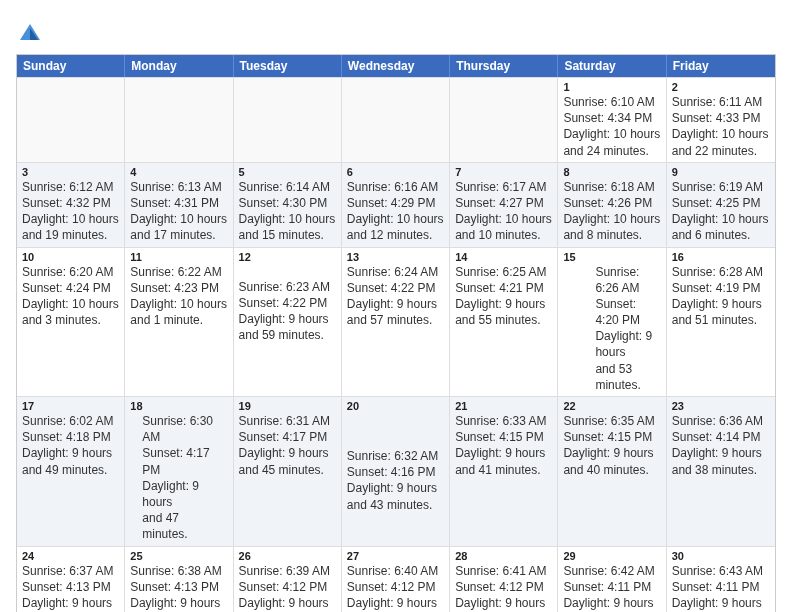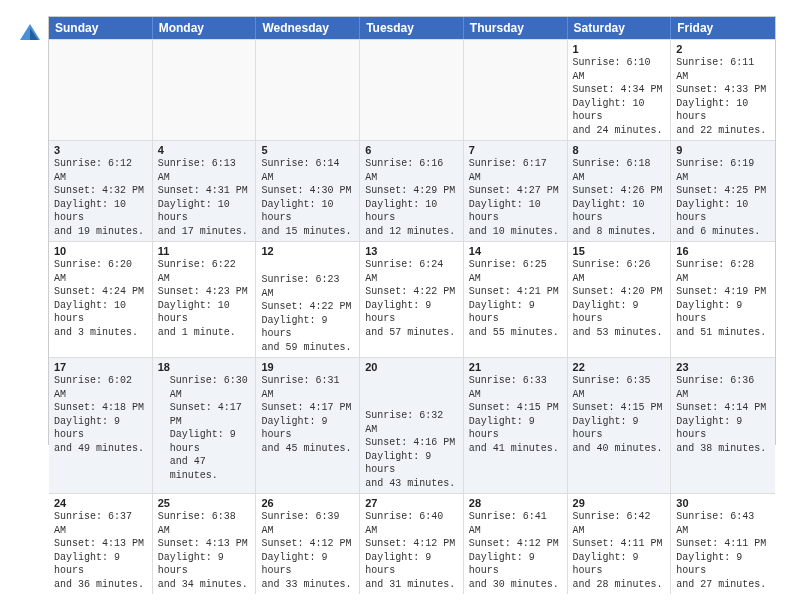--- a/index.html
+++ b/index.html
@@ -8,20 +8,21 @@
       background: #fff;
       width: 792px;
       height: 612px;
       overflow: hidden;
     }
     .page {
       width: 792px;
       height: 455px;
       padding: 16px 16px 10px 16px;
       display: flex;
+      flex-direction: column;
     }
     .header {
       display: flex;
       align-items: flex-start;
       justify-content: space-between;
       margin-bottom: 6px;
     }
     .logo {
       display: flex;
       align-items: center;
@@ -103,24 +104,23 @@
     .cal-cell.empty { background: #f9f9f9; }
     .cal-cell.alt-bg { background: #f0f4f8; }
     .day-num {
       font-size: 11px;
       font-weight: bold;
       color: #222;
       display: block;
       margin-bottom: 1px;
     }
     .cell-text {
-      font-size: 10px;
+      font-size: 12px;
       line-height: 1.35;
       color: #333;
-      font-family: Liberation Mono, monospace;
     }
   </style>
 </head>
 <body>
 
 <div class="page">
   <div class="header">
     <div class="logo">
       <svg class="logo-icon" viewBox="0 0 28 28">
         <rect x="0" y="0" width="28" height="28" fill="white"></rect>
@@ -135,22 +135,22 @@
     <div class="title-block">
       <div class="main-title"></div>
       <div class="subtitle"></div>
     </div>
   </div>
 
   <div class="calendar">
     <div class="cal-header">
     <div class="cal-header-cell">Sunday</div>
         <div class="cal-header-cell">Monday</div>
+        <div class="cal-header-cell">Tuesday</div>
         <div class="cal-header-cell">Wednesday</div>
-        <div class="cal-header-cell">Tuesday</div>
         <div class="cal-header-cell">Thursday</div>
         <div class="cal-header-cell">Saturday</div>
         <div class="cal-header-cell">Friday</div>
       </div>
     <div class="cal-body">
     <div class="cal-row">
           <div class="cal-cell empty"></div>
           <div class="cal-cell empty"></div>
           <div class="cal-cell empty"></div>
           <div class="cal-cell empty"></div>
@@ -252,21 +252,21 @@
           </div>
           <div class="cal-cell">
             <span class="day-num">14</span>
             <div class="cell-text" style="white-space: pre-line;">Sunrise: 6:25 AM
 Sunset: 4:21 PM
 Daylight: 9 hours
 and 55 minutes.</div>
           </div>
           <div class="cal-cell">
             <span class="day-num">15</span>
-            <div class="cell-text" style="white-space: pre-line;">Sunrise: 6:26 AM
+            <div class="cell-text" style="white-space: pre-line; margin-left: 32px;">Sunrise: 6:26 AM
 Sunset: 4:20 PM
 Daylight: 9 hours
 and 53 minutes.</div>
           </div>
           <div class="cal-cell">
             <span class="day-num">16</span>
             <div class="cell-text" style="white-space: pre-line;">Sunrise: 6:28 AM
 Sunset: 4:19 PM
 Daylight: 9 hours
 and 51 minutes.</div>

